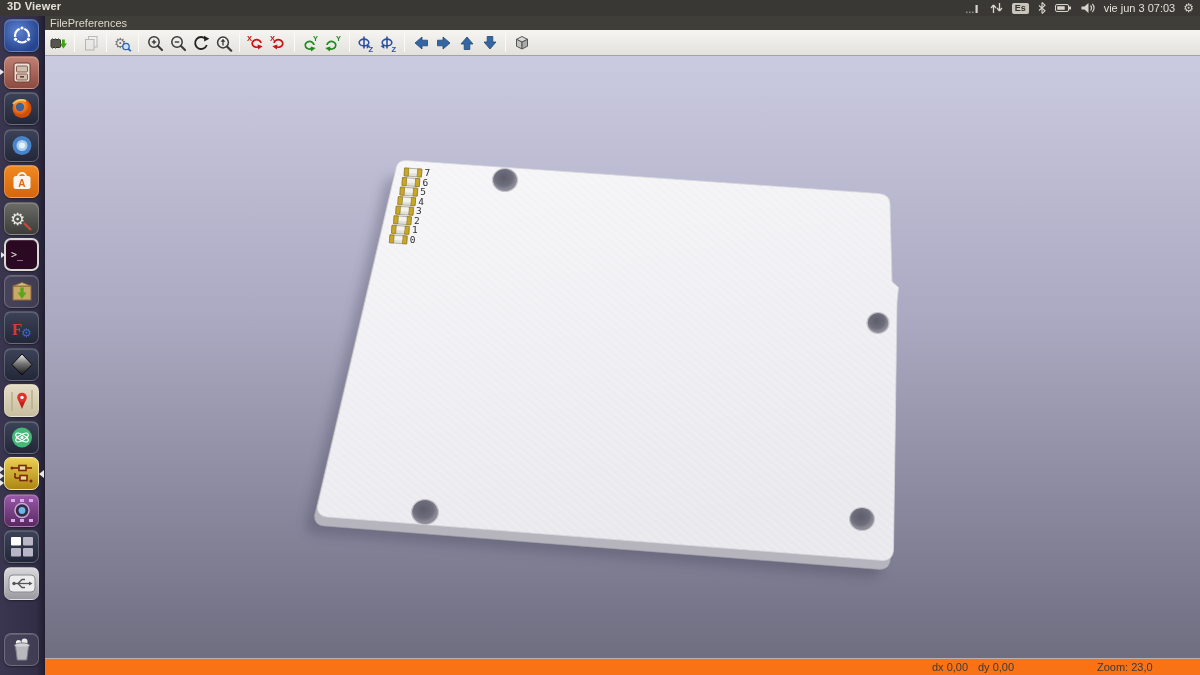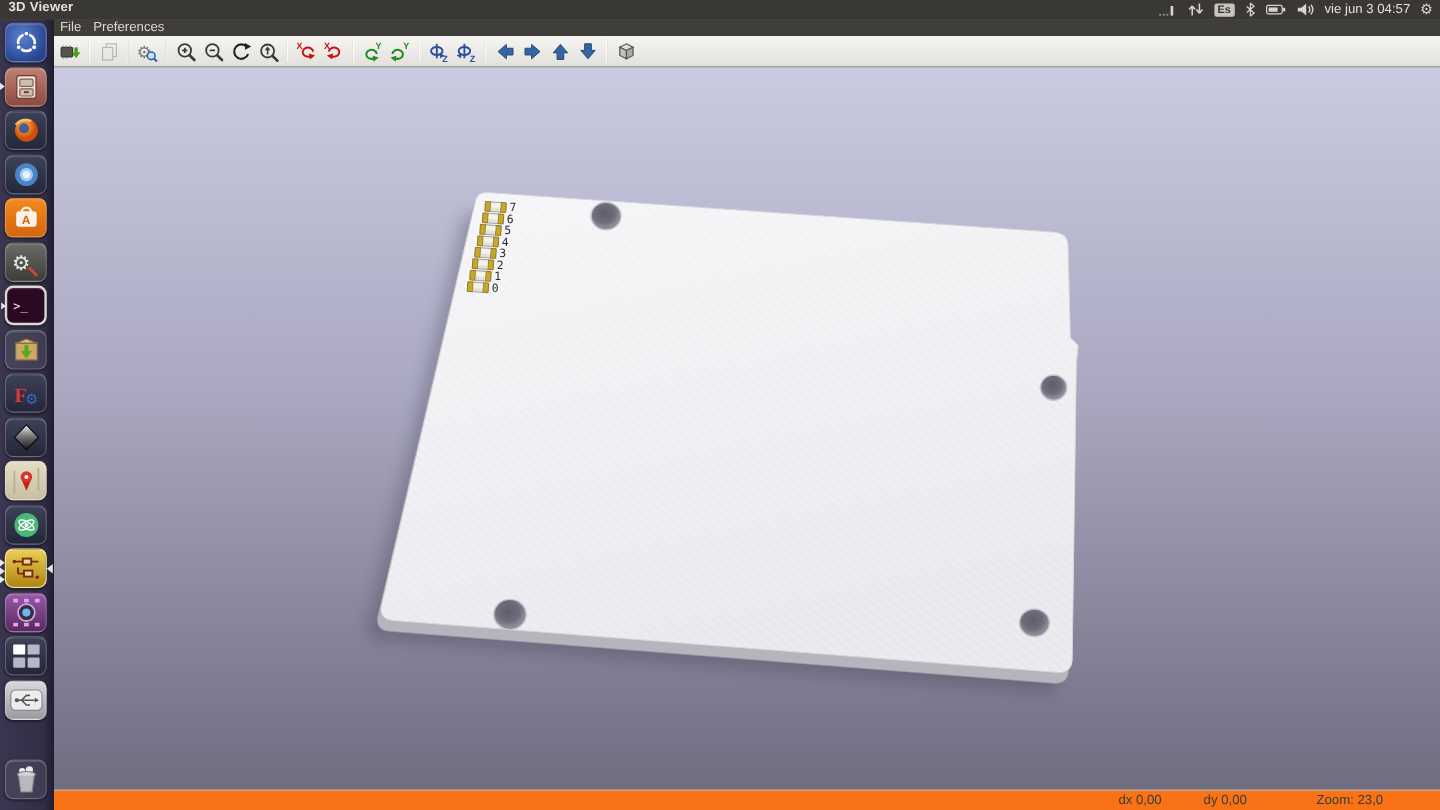--- a/index.html
+++ b/index.html
@@ -38,40 +38,40 @@
   .t-usb   { background:linear-gradient(#d8d8dc,#9a9aa0); }
   .pip { position:absolute; left:-5px; width:0; height:0;
     border-top:3px solid transparent; border-bottom:3px solid transparent; border-left:4px solid #e8e8e8; }
   .pip2 { top:8px; } .pip3 { top:15px; } .pip4 { top:22px; }
   .focus-arrow { position:absolute; right:-6px; top:12px; width:0; height:0;
     border-top:4px solid transparent; border-bottom:4px solid transparent; border-right:5px solid #e8e8e8; }
   .trash-gap { margin-top:30px; }
 
   
   .content { width:1155px; display:flex; flex-direction:column; }
-  .menubar { height:14px; background:#403e39; display:flex; align-items:center; gap:10px;
+  .menubar { height:14px; background:#403e39; display:flex; align-items:center; gap:0;
     padding-left:5px; font-size:11px; color:#ddd8cf; }
   .menubar span { cursor:default; }
 
   .toolbar { height:26px; background:linear-gradient(#f6f5f2,#e3e1dc); border-bottom:1px solid #a5a39d;
     display:flex; align-items:center; padding-left:2px; }
   .tb { width:23px; height:23px; display:flex; align-items:center; justify-content:center; border-radius:3px; }
   .tb.disabled { opacity:.45; }
   .sep { width:1px; height:19px; background:#b0aea8; border-right:1px solid #fbfaf8; margin:0 4px; }
   .ax { font:bold 7.5px "Liberation Sans",sans-serif; }
   .red { fill:#cc1111; } .green { fill:#1f8a1f; } .blue { fill:#2b4fa2; }
 
   .viewport { height:602px; background:linear-gradient(#cacae1 0%, #a9a8c0 45%, #6f6d80 100%); position:relative; }
   .viewport svg { position:absolute; inset:0; }
   .comp-label { font:9.5px "DejaVu Sans Mono", monospace; fill:#2e2e2e; }
 
   .statusbar { height:17px; background:#f97316; border-top:1px solid #b5b3ae; position:relative;
     font-size:11px; color:#3a3a3a; }
   .statusbar span { position:absolute; top:2px; }
-  .st-dx { left:887px; } .st-dy { left:958px; } .st-zoom { left:1052px;text-align:center; }
+  .st-dx { left:887px; } .st-dy { left:933px; } .st-zoom { left:1052px;text-align:center; }
 </style>
 </head>
 <body>
 
 <div class="panel">
   <span class="panel-title">3D Viewer</span>
   <div class="indicators">
     <svg width="16" height="14">
       <rect x="1" y="10.5" width="1.6" height="1.6" fill="#8d8a83"></rect>
       <rect x="4" y="10.5" width="1.6" height="1.6" fill="#8d8a83"></rect>
@@ -89,21 +89,21 @@
     <svg width="17" height="14">
       <rect x="0.5" y="3.5" width="13" height="7" rx="1.5" fill="#3a3935" stroke="#d8d4cc"></rect>
       <rect x="2.2" y="5.2" width="7.5" height="3.6" fill="#d8d4cc"></rect>
       <rect x="14" y="5.5" width="2" height="3" fill="#d8d4cc"></rect>
     </svg>
     <svg width="16" height="14">
       <polygon points="1.5,5.5 4.5,5.5 8.5,2 8.5,12 4.5,8.5 1.5,8.5" fill="#d8d4cc"></polygon>
       <path d="M10.5,4.5 a3.5,3.5 0 0 1 0,5" stroke="#d8d4cc" stroke-width="1.2" fill="none"></path>
       <path d="M12.3,3 a5.5,5.5 0 0 1 0,8" stroke="#d8d4cc" stroke-width="1.2" fill="none"></path>
     </svg>
-    <span>vie jun 3 04:57</span>
+    <span>vie jun 3 07:03</span>
     <span class="gear-glyph">⚙</span>
   </div>
 </div>
 
 <div class="row">
 
   <div class="launcher">
     <div class="tile t-ubuntu">
       <svg width="34" height="31">
         <circle cx="17" cy="15.5" r="7" fill="none" stroke="#fff" stroke-width="2.2"></circle>

